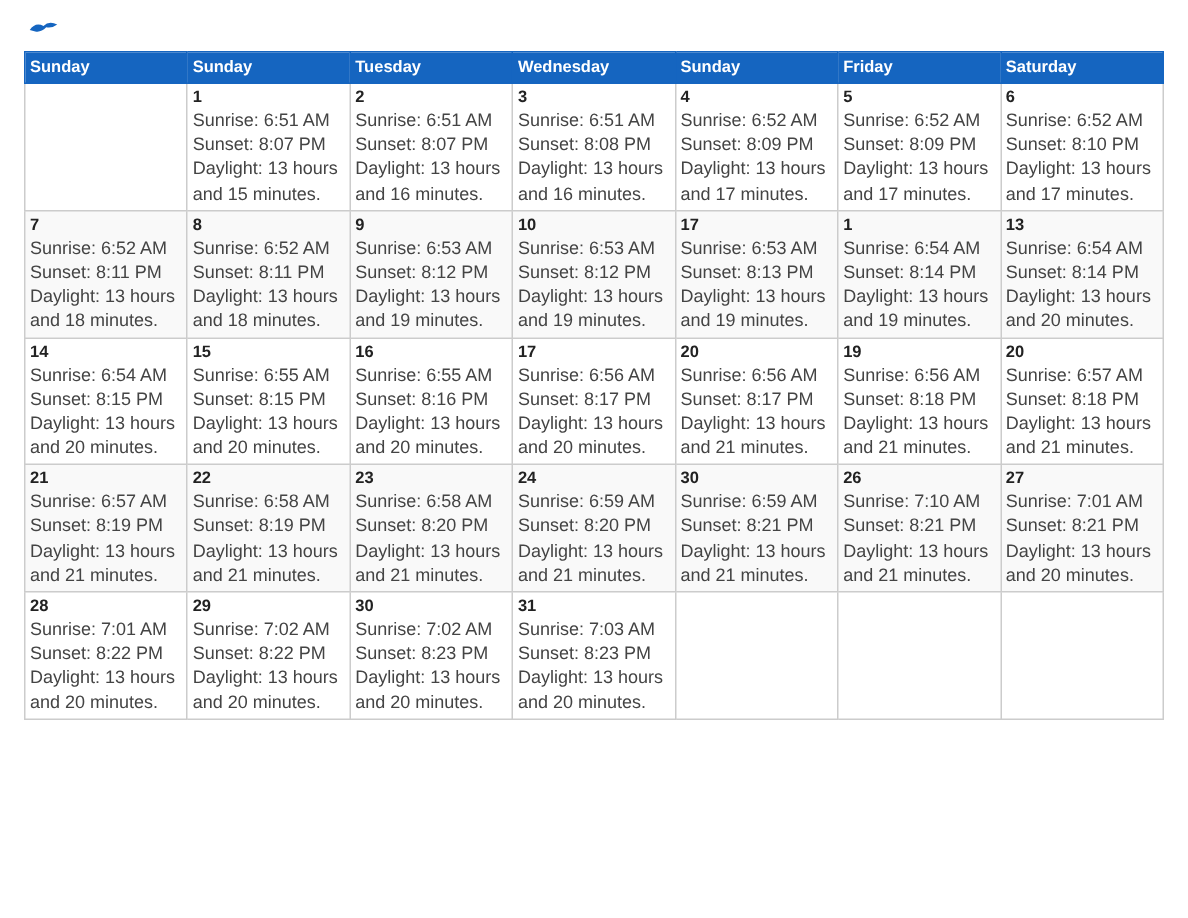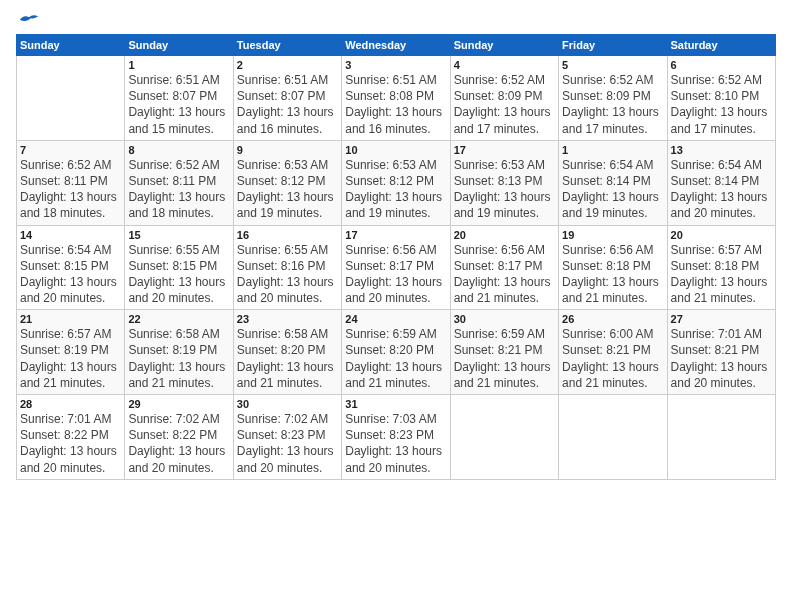--- a/index.html
+++ b/index.html
@@ -285,21 +285,21 @@
 Daylight: 13 hours and 21 minutes.</div>
           </td>
           <td>
             <div class="day-number">30</div>
             <div class="cell-text" style="white-space: pre-line;">Sunrise: 6:59 AM
 Sunset: 8:21 PM
 Daylight: 13 hours and 21 minutes.</div>
           </td>
           <td>
             <div class="day-number">26</div>
-            <div class="cell-text" style="white-space: pre-line;">Sunrise: 6:00 AM
+            <div class="cell-text" style="white-space: pre-line;">Sunrise: 7:10 AM
 Sunset: 8:21 PM
 Daylight: 13 hours and 21 minutes.</div>
           </td>
           <td>
             <div class="day-number">27</div>
             <div class="cell-text" style="white-space: pre-line;">Sunrise: 7:01 AM
 Sunset: 8:21 PM
 Daylight: 13 hours and 20 minutes.</div>
           </td>
         </tr>

